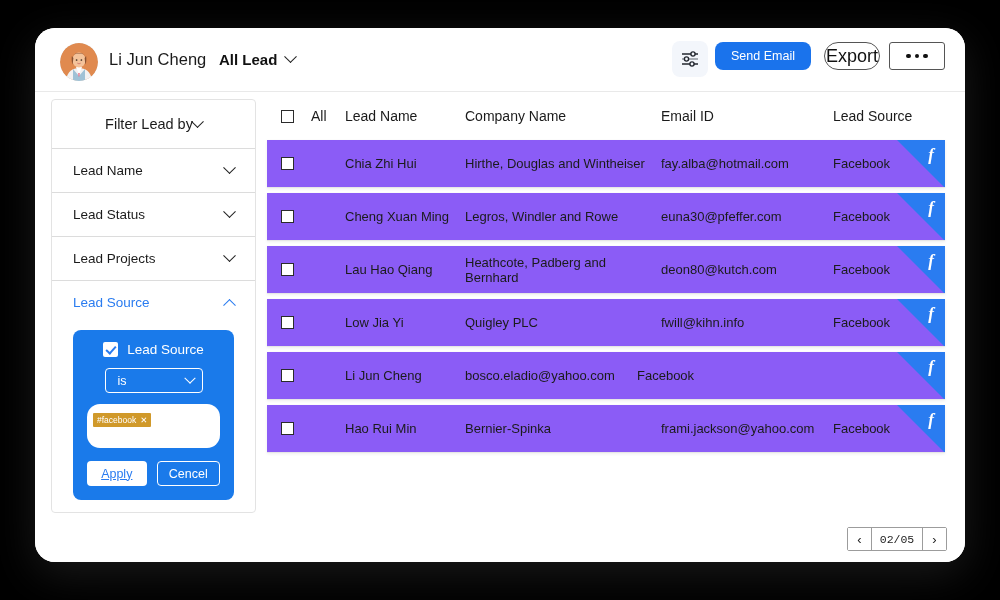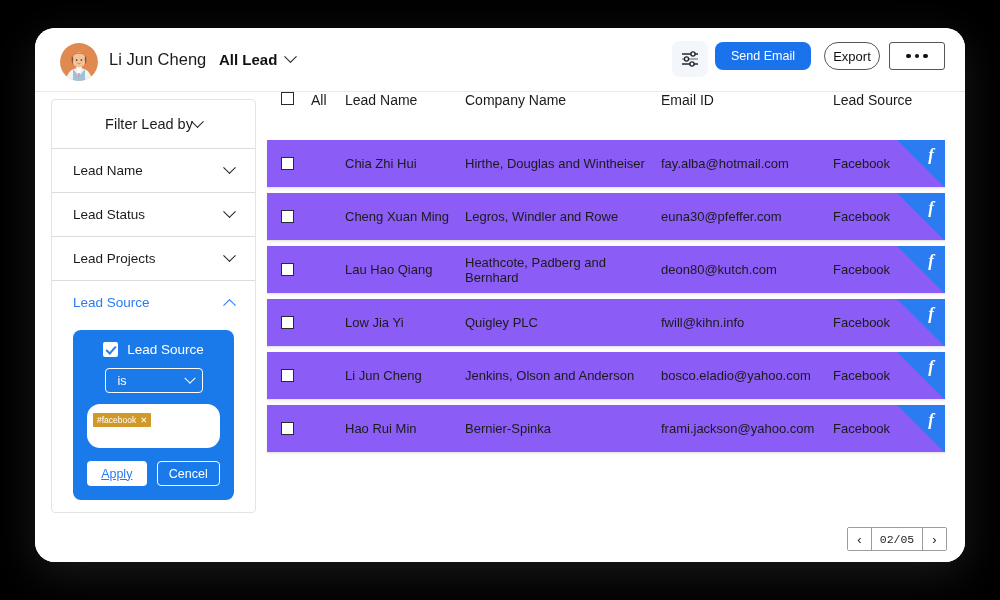--- a/index.html
+++ b/index.html
@@ -141,21 +141,21 @@
   .export-btn {
     position: absolute;
     left: 789px;
     top: 14px;
     width: 56px;
     height: 28px;
     border-radius: 14px;
     border: 1.4px solid #555;
     background: #fff;
     color: #111;
-    font-size: 13px;
+    font-size: 18px;
     cursor: pointer;
     font-family: "Liberation Sans", sans-serif;
   }
 
   .more-btn {
     position: absolute;
     left: 854px;
     top: 14px;
     width: 56px;
     height: 28px;
@@ -318,21 +318,21 @@
   
   .table-area {
     position: absolute;
     left: 232px;
     top: 0;
     width: 678px;
   }
 
   .t-head {
     display: flex;
-    align-items: flex-start;
+    align-items: center;
     height: 48px;
     font-size: 14px;
     color: #1b1b1b;
   }
   .t-row {
     position: relative;
     display: flex;
     align-items: center;
     height: 48px;
     font-size: 13px;
@@ -580,21 +580,20 @@
           <div class="fb-corner"></div>
           <div class="fb-f">f</div>
         </div>
 
         <div class="t-row">
           <div class="c-check">
               <span class="cbx"></span>
             </div>
           <div class="c-all"></div>
           <div class="c-name">Li Jun Cheng</div>
-          <div class="c-comp">Jenkins, Olson and Anderson</div>
           <div class="c-mail">bosco.eladio@yahoo.com</div>
           <div class="c-src">Facebook</div>
           <div class="fb-corner"></div>
           <div class="fb-f">f</div>
         </div>
 
         <div class="t-row">
           <div class="c-check">
               <span class="cbx"></span>
             </div>

